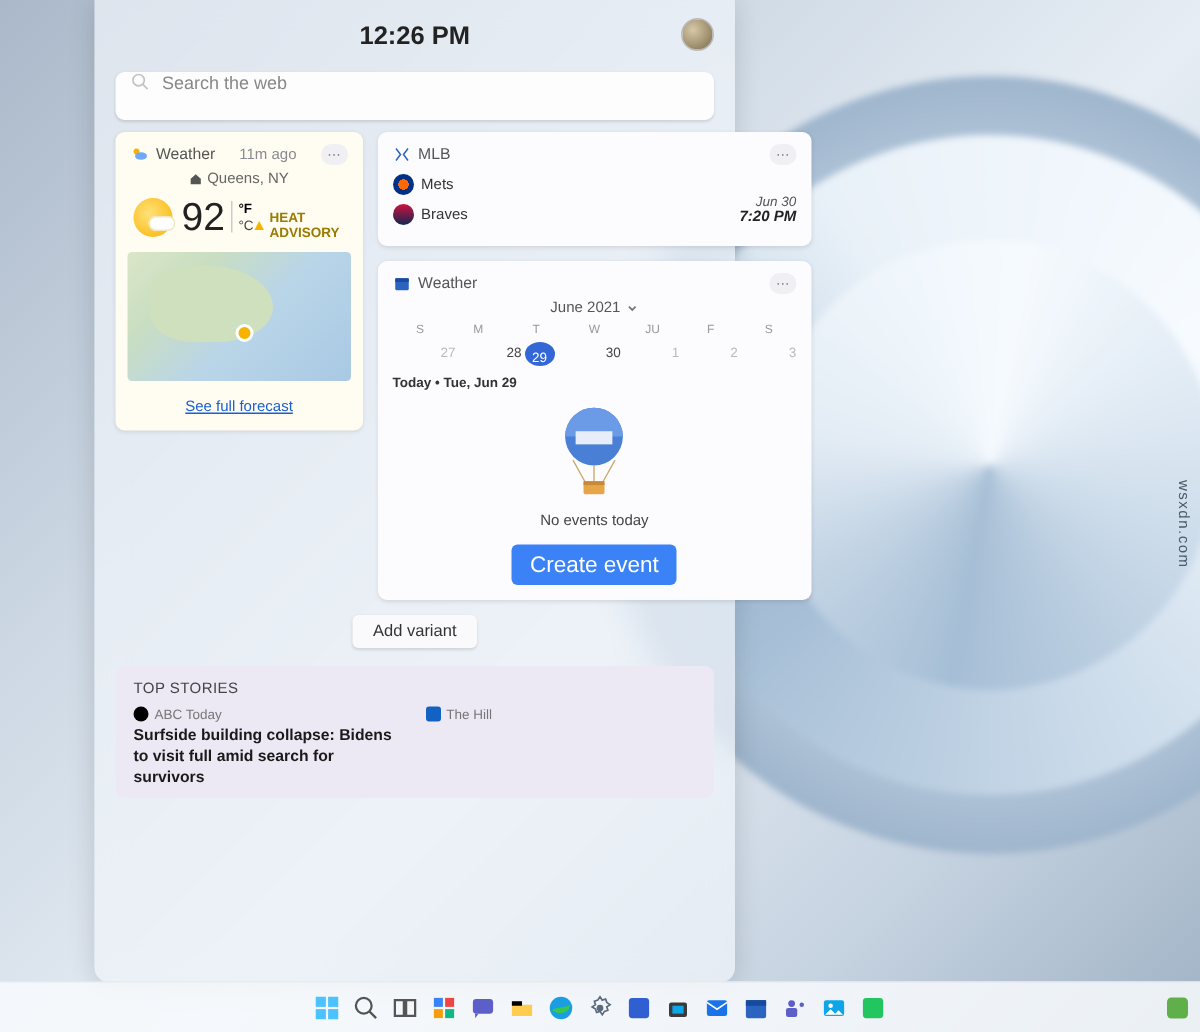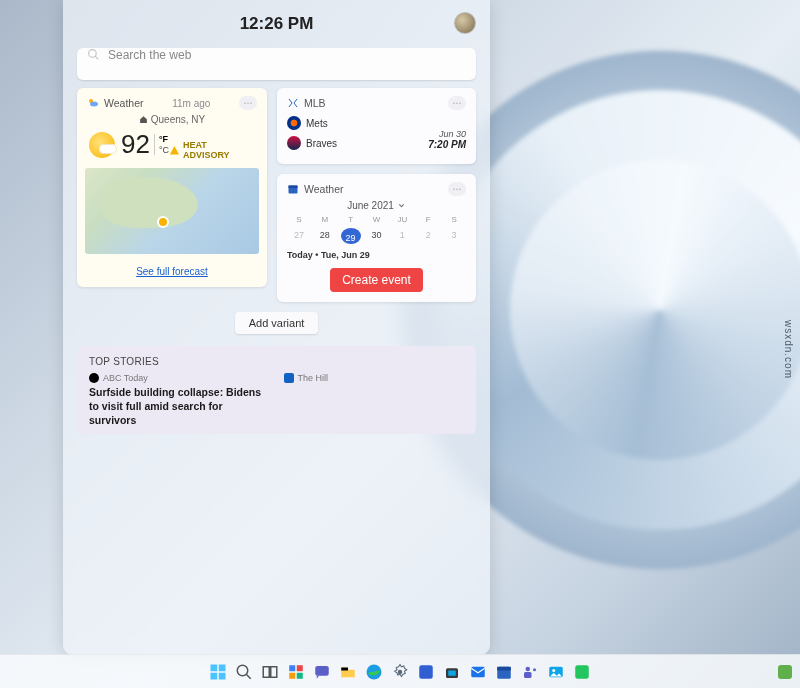--- a/index.html
+++ b/index.html
@@ -82,28 +82,28 @@
 .badge-mets{background:radial-gradient(circle,#ff6a00 35%,#003087 36%);}
 .badge-braves{background:linear-gradient(#ce1141,#13274f);}
 .mlb-time{text-align:right;font-size:9px;color:#555;font-style:italic;}
 .mlb-time b{display:block;color:#222;font-size:10px;}
 .mlb-link{text-align:center;font-size:9.5px;color:#2a63c0;padding-top:8px;cursor:pointer;}
 
 
 .cal-month{display:flex;align-items:center;justify-content:center;gap:3px;font-size:10px;color:#555;margin-top:2px;cursor:pointer;}
 .cal-grid{display:grid;grid-template-columns:repeat(7,1fr);gap:2px;text-align:center;margin-top:4px;}
 .cal-dow{font-size:8px;color:#999;}
-.cal-day{font-size:9px;color:#444;padding:2px 0;border-radius:50%;}
+.cal-day{font-size:9px;color:#444;padding:2px 0;border-radius:50%;margin-left:32px;}
 .cal-day.off{color:#bbb;}
 .cal-day.today{background:#3367d6;color:#fff;width:20px;height:16px;line-height:16px;margin:0 auto;}
 .cal-today-label{font-size:9px;color:#333;margin:6px 0 4px;font-weight:600;}
 .balloon{display:flex;flex-direction:column;align-items:center;padding:6px 0 2px;}
 .balloon svg{width:56px;height:70px;}
 .no-events{font-size:10px;color:#444;margin-top:2px;}
-.create-btn{margin:8px auto 2px;background:#ef4444;color:#fff;border:none;border-radius:4px;padding:5px 12px;font-size:12px;cursor:pointer;display:block;}
+.create-btn{margin:8px auto 2px;background:#3b82f6;color:#fff;border:none;border-radius:4px;padding:5px 12px;font-size:15px;cursor:pointer;display:block;}
 
 .add-widgets{align-self:center;background:#fafafc;border:none;border-radius:4px;padding:5px 14px;font-size:11px;color:#333;box-shadow:0 1px 2px rgba(0,0,0,.12);cursor:pointer;margin-top:2px;}
 
 
 .news{background:#ece9f5;border-radius:6px;padding:10px 12px 6px;margin-top:4px;}
 .news-title{font-size:10px;font-weight:400;color:#444;letter-spacing:.3px;margin-bottom:6px;}
 .news-row{display:flex;gap:14px;}
 .story{flex:1;}
 .story-src{display:flex;align-items:center;gap:4px;font-size:9px;color:#777;margin-bottom:2px;}
 .src-dot{width:10px;height:10px;border-radius:2px;}
@@ -238,20 +238,31 @@
         <div class="cal-grid" id="cal-days">
             <div class="cal-day off">27</div>
             <div class="cal-day ">28</div>
             <div class="cal-day today">29</div>
             <div class="cal-day ">30</div>
             <div class="cal-day off">1</div>
             <div class="cal-day off">2</div>
             <div class="cal-day off">3</div>
           </div>
         <div class="cal-today-label">Today • Tue, Jun 29</div>
+        <div class="balloon">
+          <svg viewBox="0 0 60 80">
+            <ellipse cx="30" cy="24" rx="22" ry="22" fill="#4a7fd6"></ellipse>
+            <path d="M8 24a22 22 0 0 1 44 0" fill="#6b9ae6"></path>
+            <rect x="16" y="20" width="28" height="10" fill="#e8eef9"></rect>
+            <path d="M14 42 L24 60 M46 42 L36 60 M30 46 L30 60" stroke="#caa86a" stroke-width="1"></path>
+            <rect x="22" y="58" width="16" height="10" rx="2" fill="#e7a54a"></rect>
+            <rect x="22" y="58" width="16" height="3" fill="#c98a36"></rect>
+          </svg>
+          <div class="no-events">No events today</div>
+        </div>
         <button class="create-btn">Create event</button>
       </div>
     </div>
   </div>
 
   <button class="add-widgets">Add variant</button>
 
   <div class="news">
     <div class="news-title">TOP STORIES</div>
     <div class="news-row">

